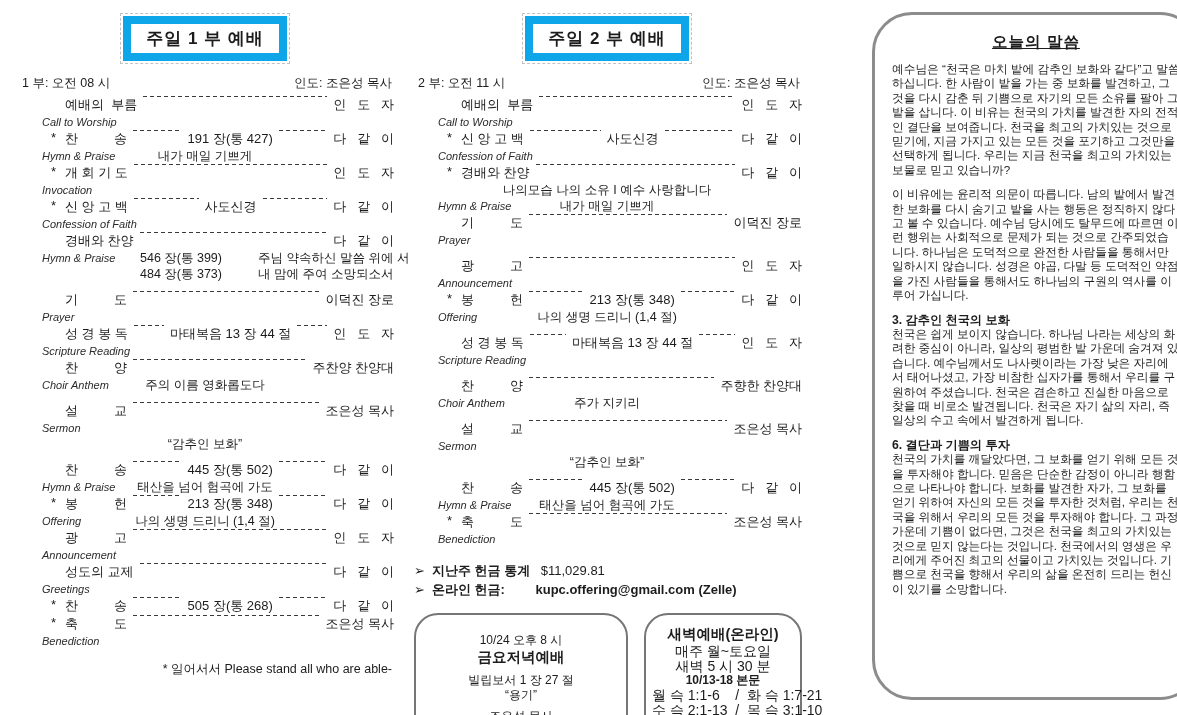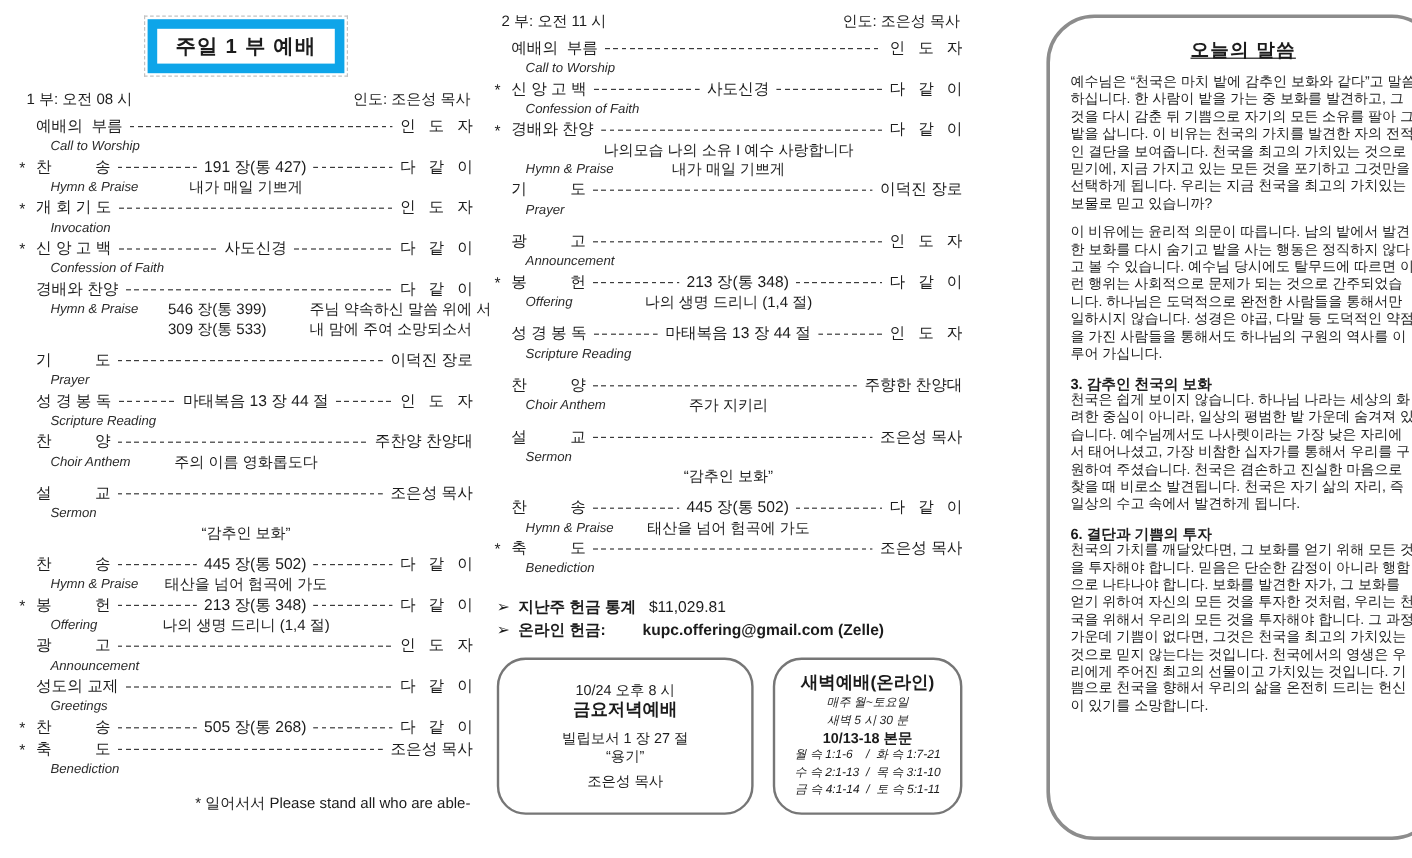--- a/index.html
+++ b/index.html
@@ -14,21 +14,21 @@
 
   .tbox-wrap{text-align:center;margin:8px 0 12px;}
   .tbox{
     display:inline-block;border:8px solid #0ea5e9;
     outline:1px dashed #c2c2c2;outline-offset:2px;
     padding:3px 15px;font-size:17px;font-weight:bold;letter-spacing:1px;
   }
   .timeline{display:flex;justify-content:space-between;font-size:12.5px;padding:2px 4px 4px 8px;}
 
   .items{padding:0 2px;}
-  .srow{display:flex;align-items:center;height:18px;font-size:13px;}
+  .srow{display:flex;height:18px;font-size:13px;margin-left:35px;}
   .srow.gap{margin-top:9px;}
   .star{width:14px;flex:0 0 auto;}
   .lbl{white-space:pre;flex:0 0 auto;}
   .leader{flex:1 1 auto;height:1px;margin:0 6px;min-width:8px;
     background-image:repeating-linear-gradient(to right,#3a3a3a 0 4px,transparent 4px 7px);}
   .ctr{white-space:pre;flex:0 0 auto;}
   .rgt{white-space:pre;flex:0 0 auto;}
 
   .subrow{position:relative;display:flex;align-items:center;height:16px;font-size:12.5px;}
   .en{font-style:italic;font-size:11px;color:#2b2b2b;padding-left:26px;flex:0 0 98px;white-space:nowrap;}
@@ -43,21 +43,21 @@
   .notice .nlabel{font-weight:bold;white-space:pre;}
   .notice .nvalue{white-space:pre;}
 
   .boxes{display:flex;gap:16px;margin-top:14px;padding-left:4px;}
   .infobox{border:2px solid #767676;border-radius:24px;padding:10px 6px;text-align:center;box-sizing:border-box;}
   .infobox.b1{width:214px;min-height:118px;display:flex;flex-direction:column;justify-content:center;}
   .infobox.b2{width:158px;min-height:118px;}
   .bl{font-size:12px;line-height:15px;white-space:pre;}
   .bl.b{font-weight:bold;}
   .bl.lg{font-size:14.5px;line-height:19px;}
-  .bl.sm{font-size:10px;line-height:14.5px;font-style:italic;}
+  .bl.sm{font-size:14px;line-height:14.5px;}
   .bl.sp{height:6px;}
 
   #panel{
     position:absolute;left:872px;top:12px;width:328px;height:688px;
     border:3px solid #8c8c8c;border-radius:40px;
     padding:8px 17px 0;box-sizing:border-box;overflow:hidden;
   }
   .ptitle{text-align:center;font-weight:bold;font-size:15.5px;text-decoration:underline;margin:9px 0 9px;letter-spacing:1px;}
   .msection{margin-bottom:10px;font-size:11.7px;line-height:14.4px;}
   .mhead{font-weight:bold;font-size:12.2px;}
@@ -121,21 +121,21 @@
         <span class="leader"></span>
         <span class="rgt">다   같   이</span>
       </div>
       <div class="subrow">
         <span class="en">Hymn &amp; Praise</span>
         <span class="pairnum">546 장(통 399)</span>
         <span class="pairtitle">주님 약속하신 말씀 위에 서</span>
       </div>
       <div class="subrow">
         <span class="en"></span>
-        <span class="pairnum">309 장(통 533)</span>
+        <span class="pairnum">484 장(통 373)</span>
         <span class="pairtitle">내 맘에 주여 소망되소서</span>
       </div>
       <div class="srow gap">
         <span class="star"></span>
         <span class="lbl">기          도</span>
         <span class="leader"></span>
         <span class="rgt">이덕진 장로</span>
       </div>
       <div class="subrow">
         <span class="en">Prayer</span>
@@ -231,20 +231,23 @@
         <span class="rgt">조은성 목사</span>
       </div>
       <div class="subrow">
         <span class="en">Benediction</span>
       </div>
     </div>
   <div class="footnote">* 일어서서 Please stand all who are able-</div>
 </div>
 
 <div class="col" id="col2">
+  <div class="tbox-wrap">
+    <div class="tbox">주일 2 부 예배</div>
+  </div>
   <div class="timeline">
     <span>2 부: 오전 11 시</span>
     <span>인도: 조은성 목사</span>
   </div>
   <div class="items">
       <div class="srow">
         <span class="star"></span>
         <span class="lbl">예배의  부름</span>
         <span class="leader"></span>
         <span class="rgt">인   도   자</span>

